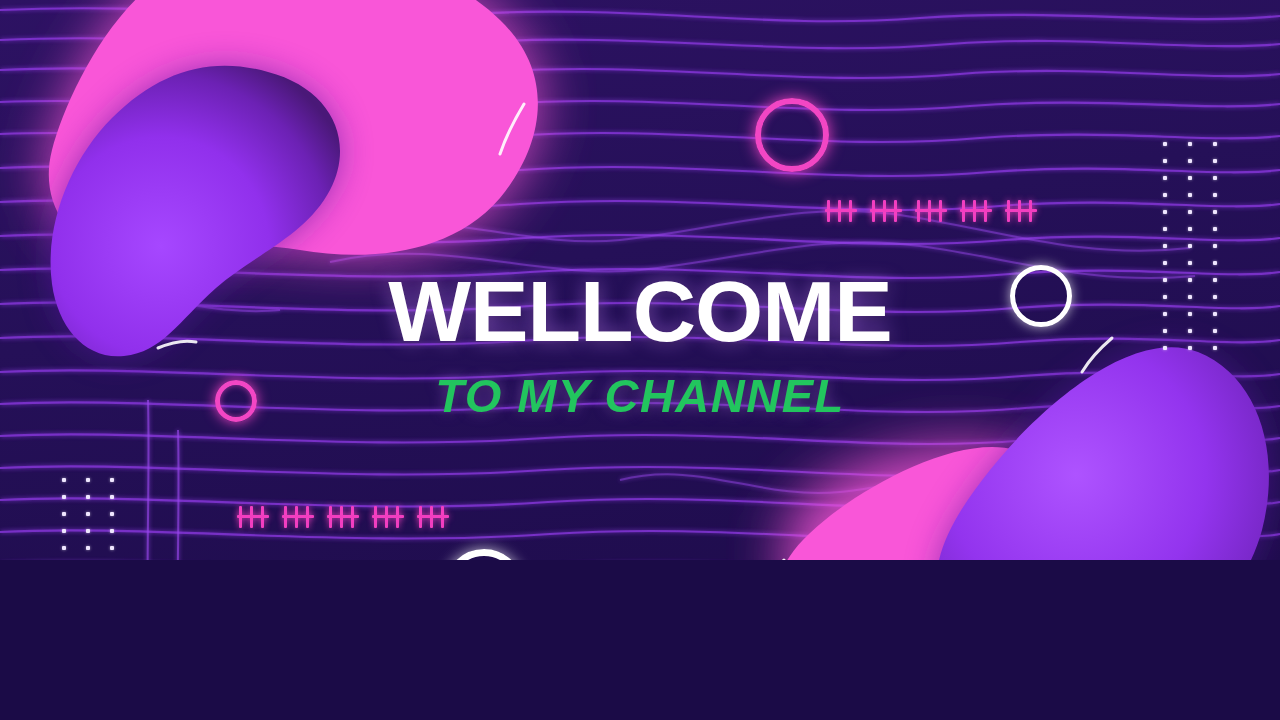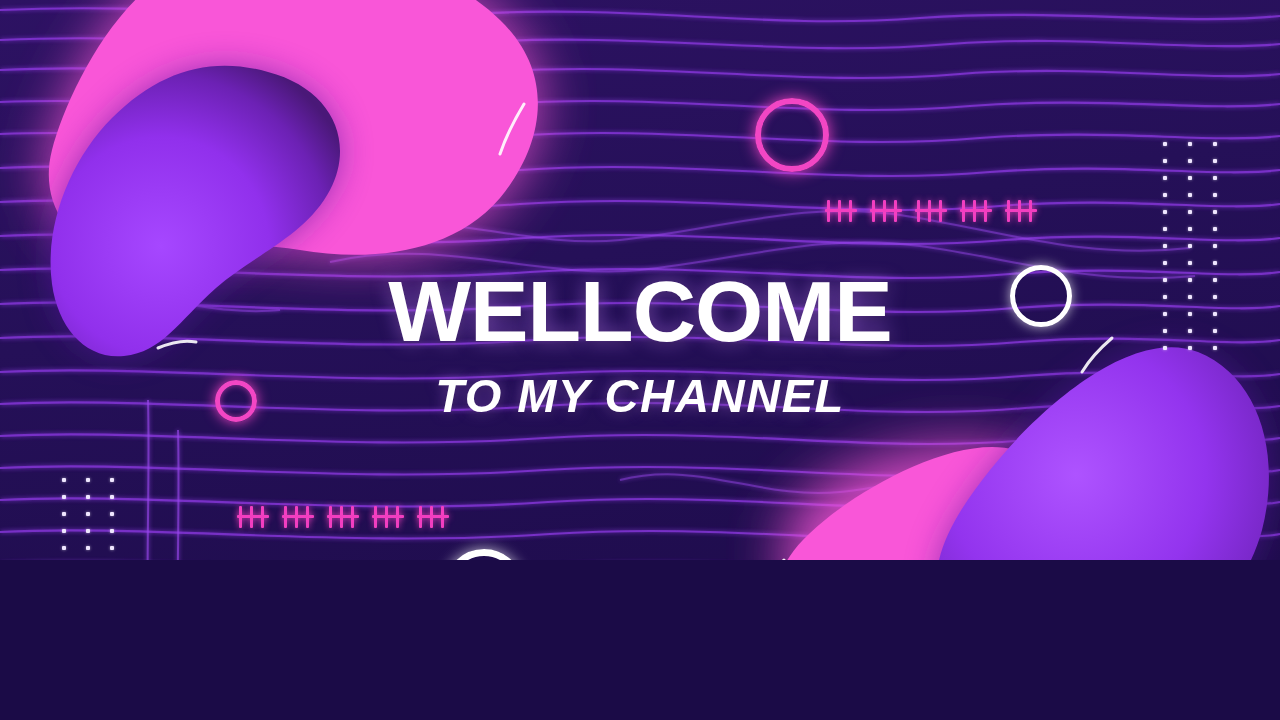--- a/index.html
+++ b/index.html
@@ -37,21 +37,21 @@
     text-shadow:0 0 18px rgba(190,120,255,.55), 0 2px 10px rgba(0,0,0,.35);
     transform:scaleX(1.02);
   }
   #subline {
     margin-top:14px;
     font-family:"Liberation Sans", sans-serif;
     font-weight:bold;
     font-style:italic;
     font-size:47px;
     letter-spacing:1.5px;
-    color:#ffffff;
+    color:#22c55e;
     text-shadow:0 0 14px rgba(190,120,255,.5), 0 2px 8px rgba(0,0,0,.35);
   }
 
   
   .dot-grid { position:absolute; z-index:25; display:grid; gap:0; }
   .dot {
     width:4px; height:4px; background:#efe6ff; border-radius:1px;
     box-shadow:0 0 3px rgba(255,255,255,.55);
   }
   #dot-grid-right { left:1163px; top:142px; grid-template-columns:repeat(3,25px); grid-auto-rows:17px; }

